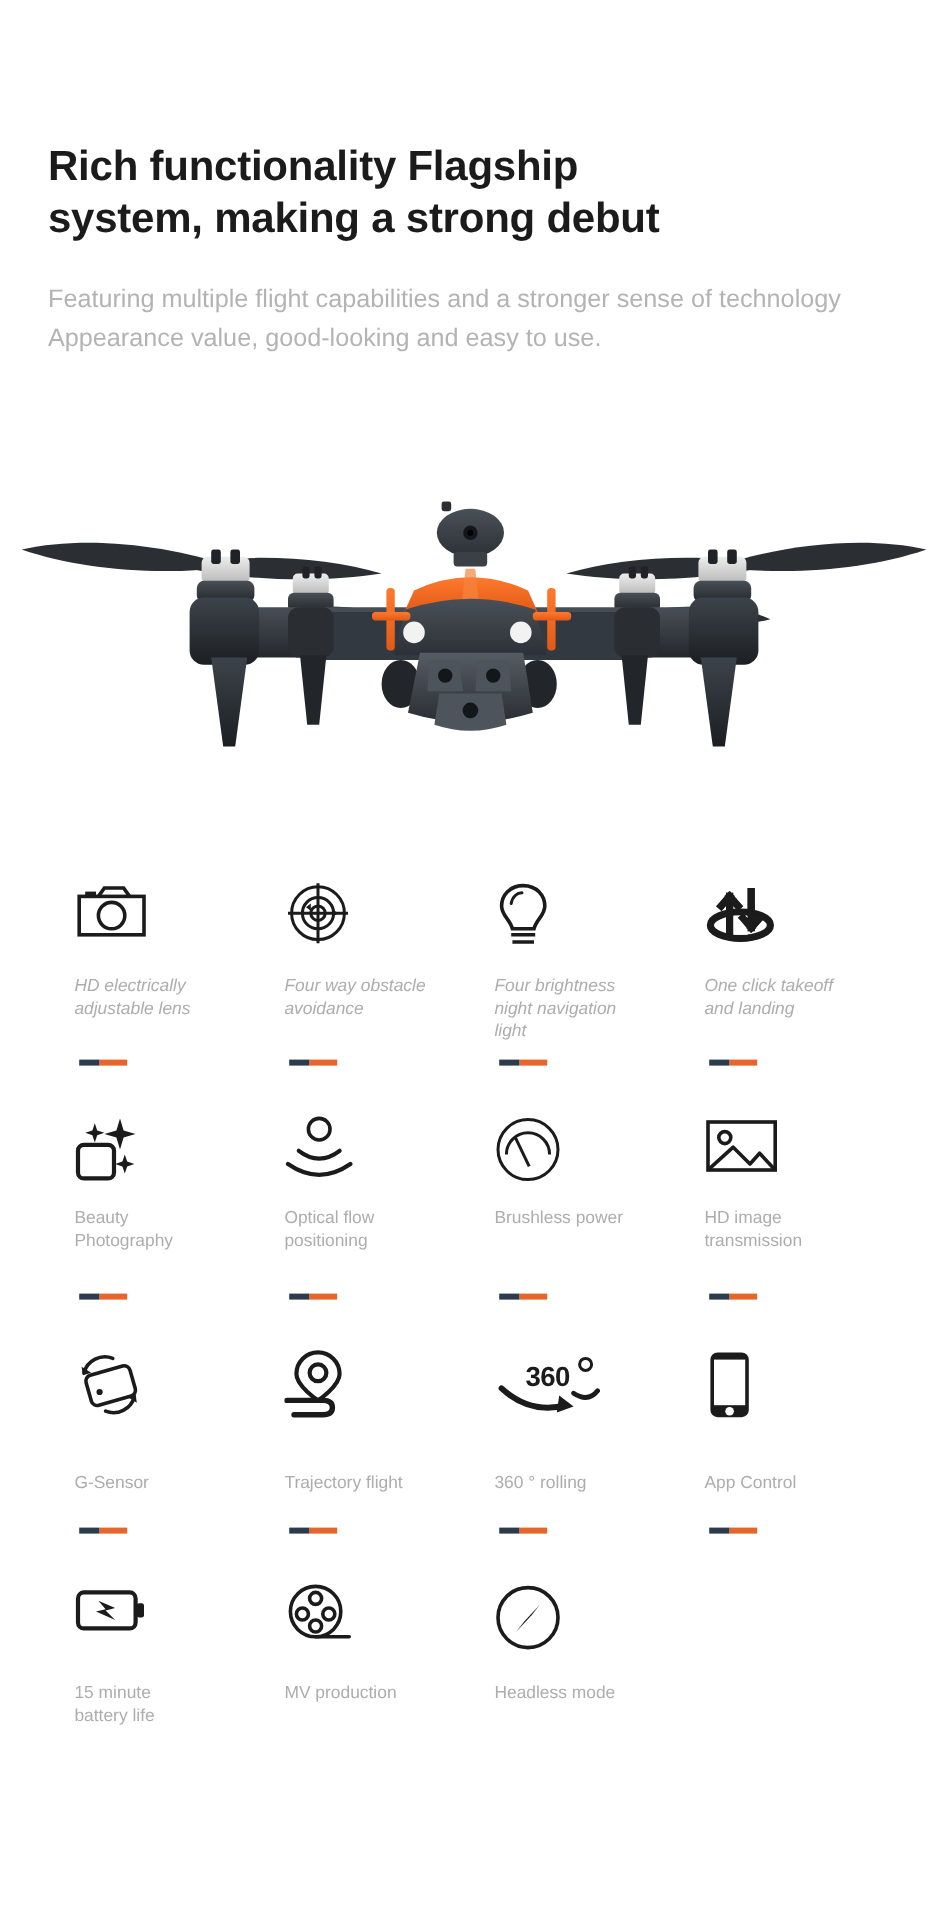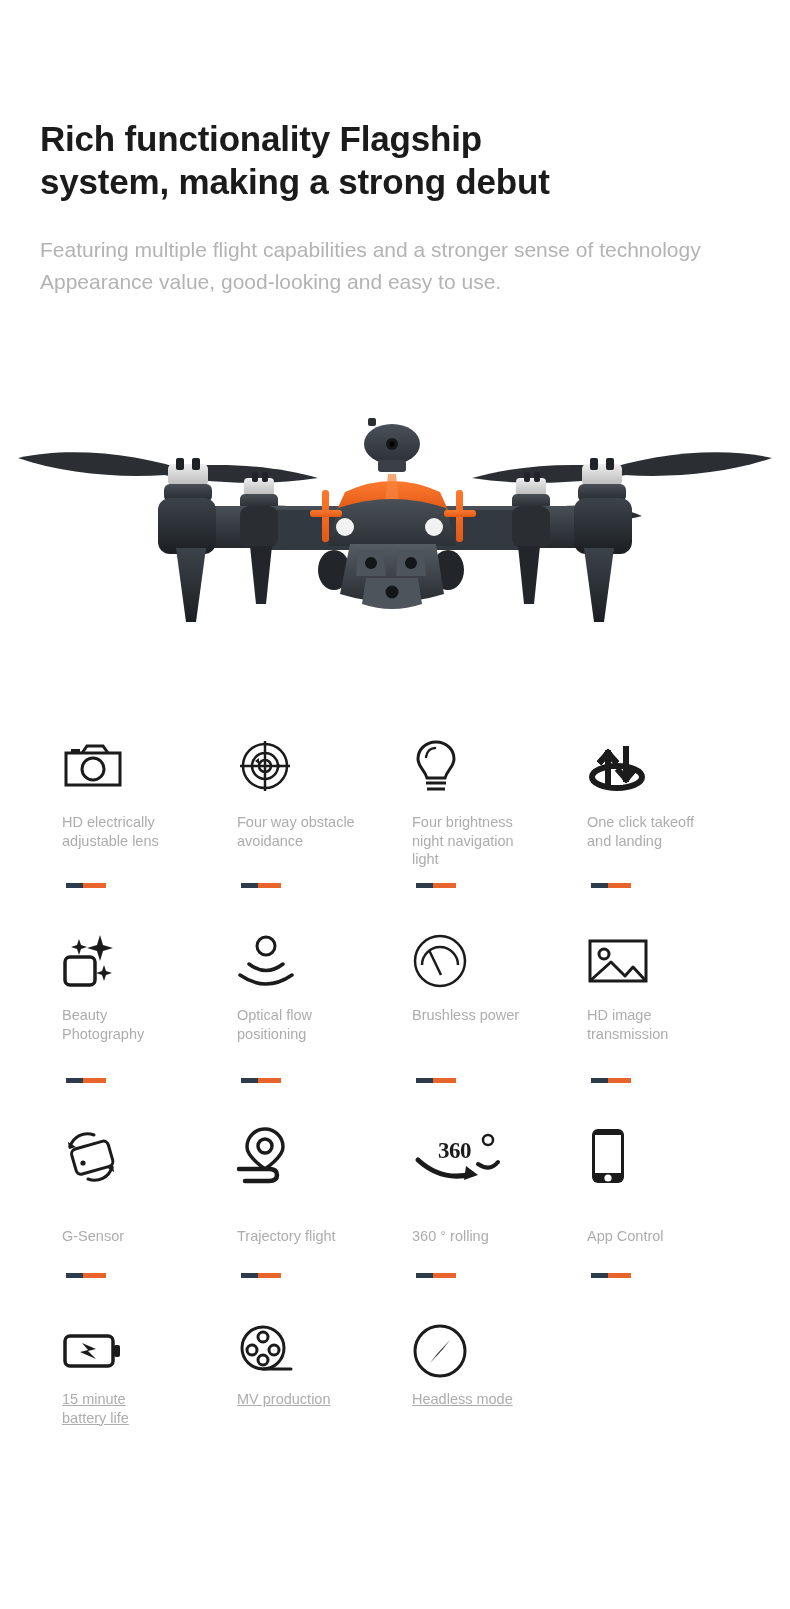--- a/index.html
+++ b/index.html
@@ -62,24 +62,23 @@
   }
   .cell {
     height: 195px;
     position: relative;
     padding-right: 12px;
   }
   .cell.short { height: 190px; }
   .icon-box {
     height: 62px;
     display: flex;
-    align-items: center;
+    align-items: flex-start;
     justify-content: flex-start;
     padding-left: 14px;
-    font-family: Liberation Serif, serif;
   }
   .icon-box svg { display: block; }
   .feat-label {
     margin-top: 14px;
     padding-left: 14px;
     font-size: 14.5px;
     line-height: 1.28;
     color: #adadad;
     white-space: pre-line;
   }
@@ -88,24 +87,24 @@
     left: 18px;
     bottom: 42px;
     width: 40px;
     height: 5px;
     display: flex;
   }
   .divider .seg-dark { width: 42%; height: 100%; background: #2c3c4c; }
   .divider .seg-orange { width: 58%; height: 100%; background: #e8642a; }
 
   
-  .row1 .feat-label { margin-top: 16px; }
+  .row1 .feat-label { margin-top: 16px; font-style: italic; }
   .row3 .icon-box { height: 64px; }
   .row3 .feat-label { margin-top: 38px; }
-  .row4 .feat-label { margin-top: 8px; text-decoration: underline; }
+  .row4 .feat-label { margin-top: 20px; }
 
   .txt360 {
     font-size: 23px;
     font-weight: bold;
     letter-spacing: -0.5px;
     fill: #1b1b1b;
   }
 </style>
 </head>
 <body>

